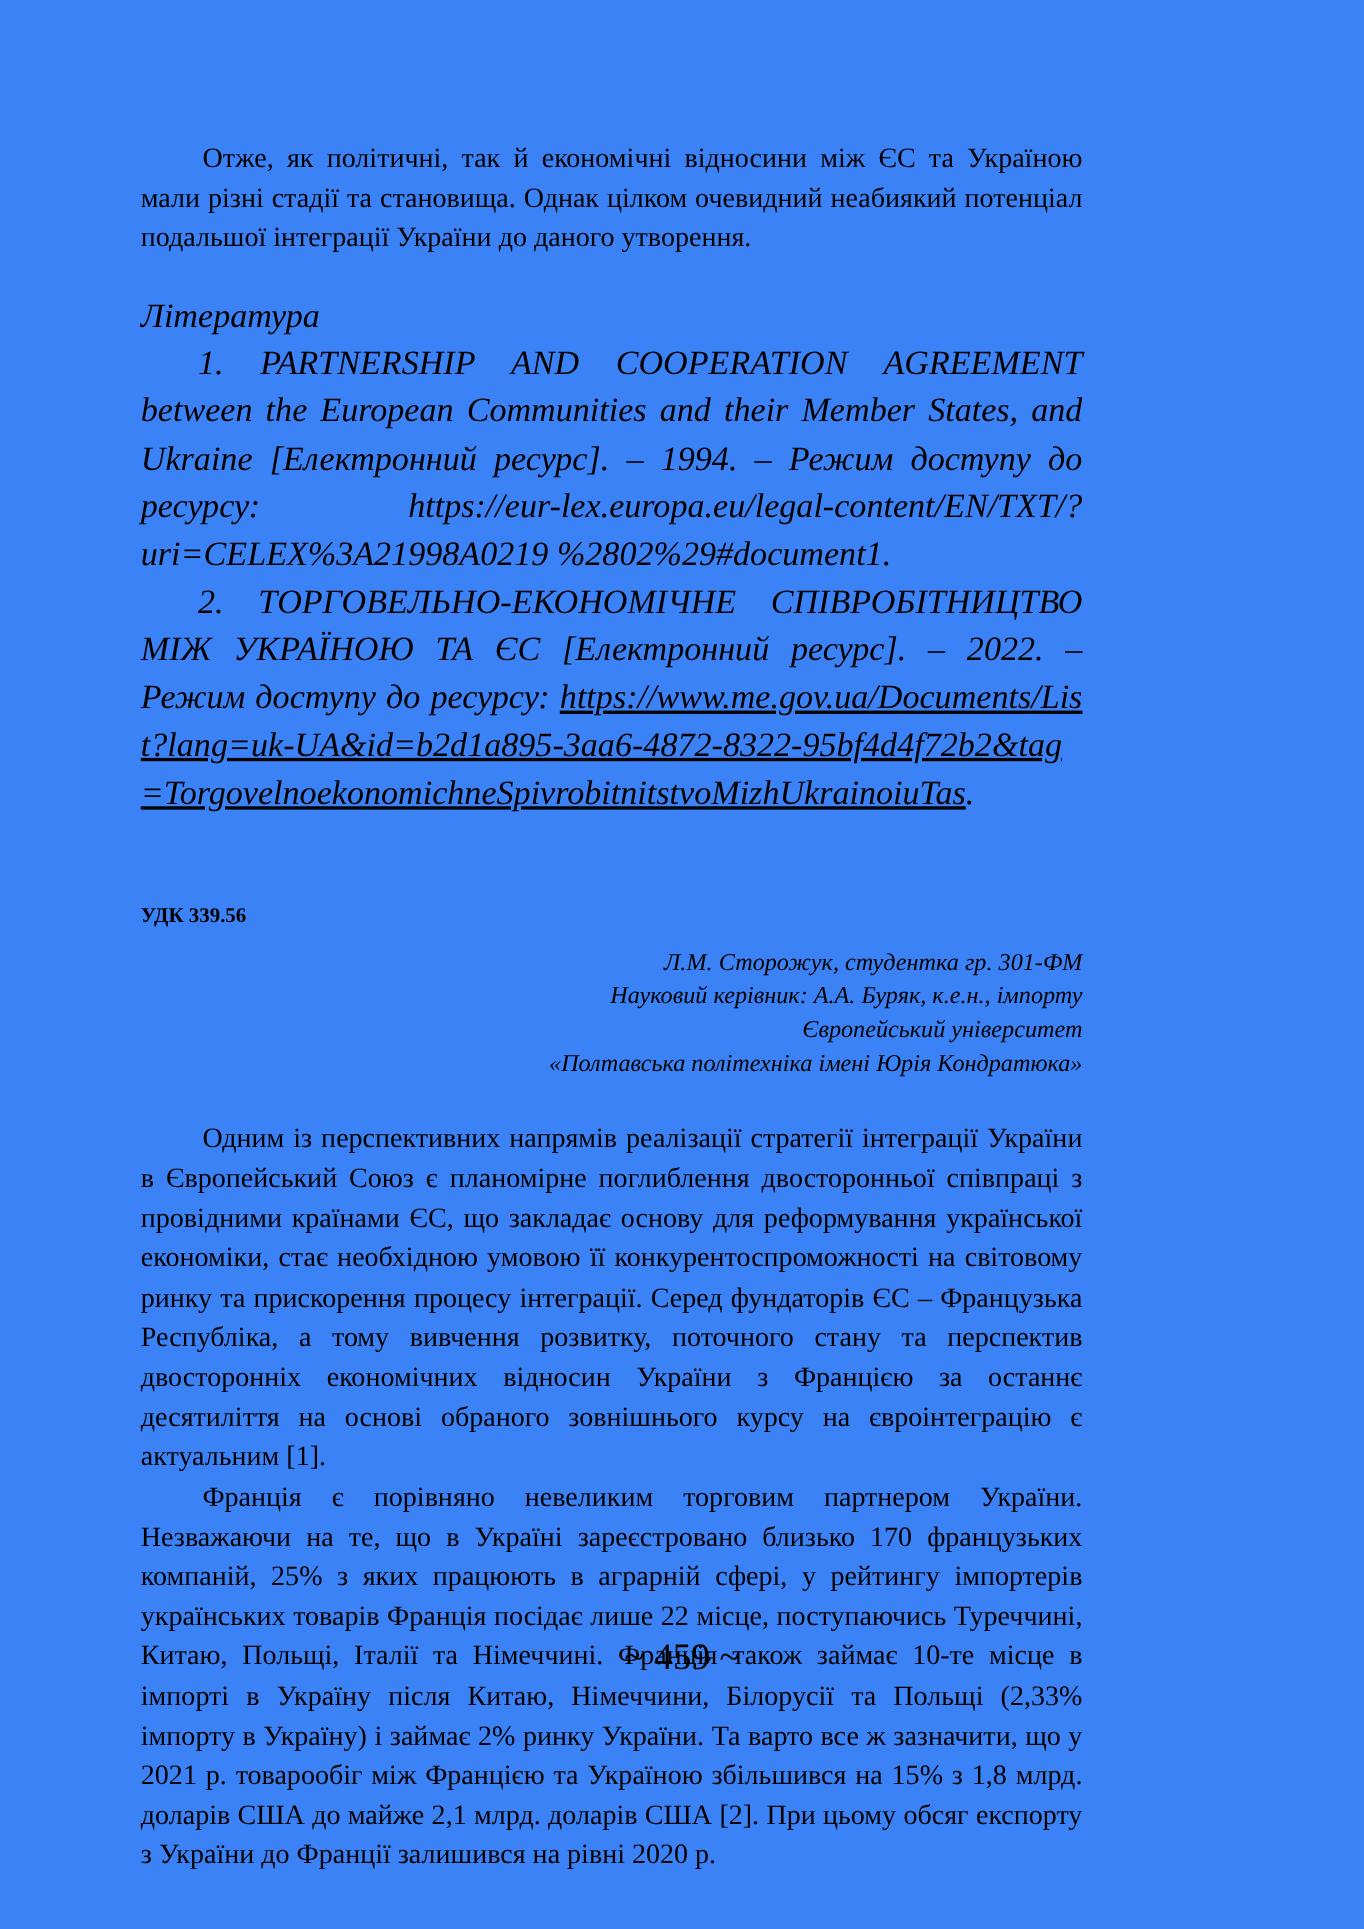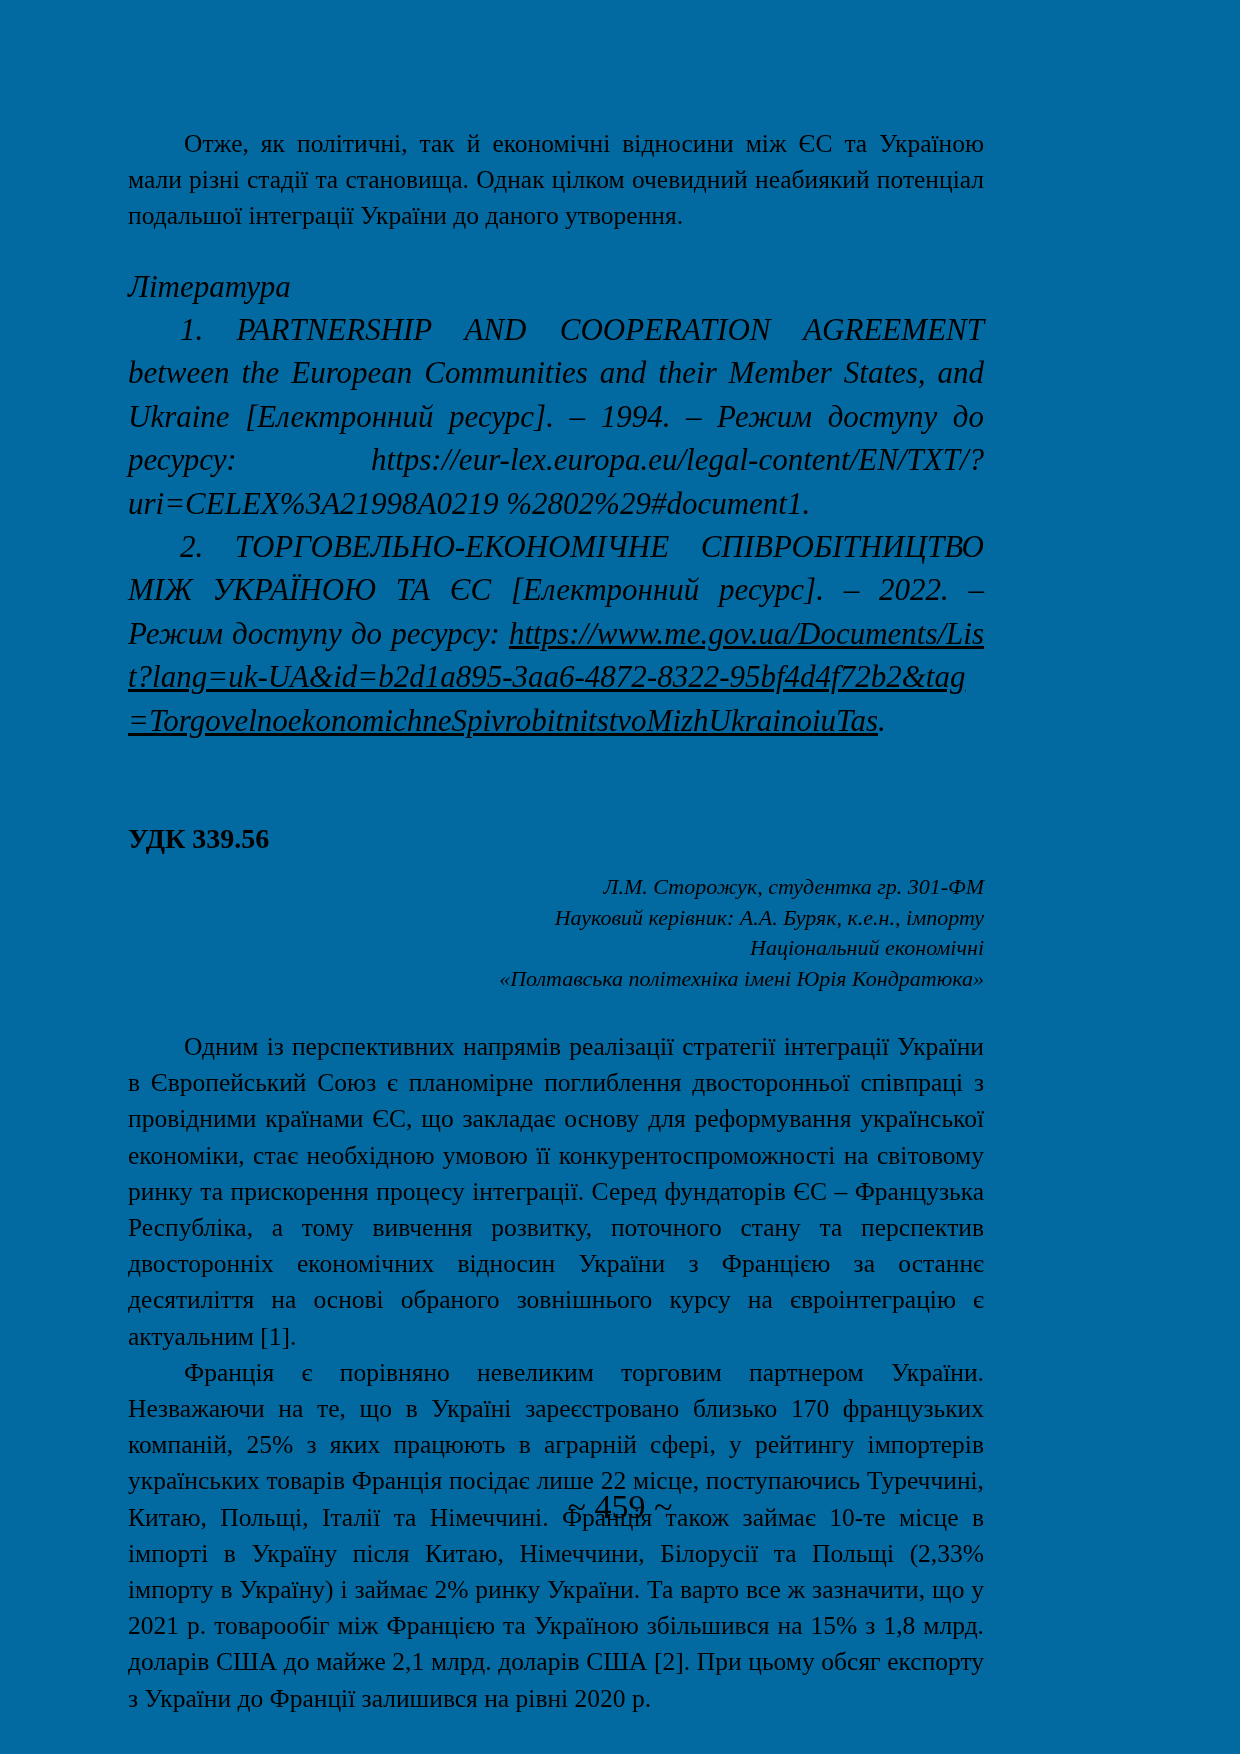--- a/index.html
+++ b/index.html
@@ -5,21 +5,21 @@
 <style>
   html, body {
     margin: 0;
     padding: 0;
     background: #ffffff;
   }
   .page {
     position: relative;
     width: 1240px;
     height: 1754px;
-    background: #0369a1;
+    background: #3b82f6;
     margin: 0 auto;
     overflow: hidden;
     font-family: "Liberation Serif", "DejaVu Serif", serif;
     color: #000000;
   }
   .content {
     position: absolute;
     left: 128px;
     top: 126px;
     width: 856px;
@@ -67,21 +67,21 @@
   
   .gap-refs     { height: 30px; }
   .gap-after-refs { height: 78px; }
   .gap-udk      { height: 14px; }
   .gap-title    { height: 20px; }
   .gap-body     { height: 14px; }
 
   
   .udk {
     font-weight: bold;
-    font-size: 28px;
+    font-size: 19px;
     line-height: 1.35;
     text-align: left;
   }
 
   
   .authors {
     text-align: right;
     font-style: italic;
     font-size: 22px;
     line-height: 1.40;
@@ -129,21 +129,21 @@
 
     <div class="gap-after-refs"></div>
 
     <div class="udk">УДК 339.56</div>
 
     <div class="gap-udk"></div>
 
     <div class="authors">
       <div>Л.М. Сторожук, студентка гр. 301-ФМ</div>
       <div>Науковий керівник: А.А. Буряк, к.е.н., імпорту</div>
-      <div>Національний економічні</div>
+      <div>Європейський університет</div>
       <div>«Полтавська політехніка імені Юрія Кондратюка»</div>
     </div>
 
     <div class="gap-title"></div>
 
 
     <div class="gap-body"></div>
 
     <div>
       <p class="indent">Одним із перспективних напрямів реалізації стратегії інтеграції України в Європейський Союз є планомірне поглиблення двосторонньої співпраці з провідними країнами ЄС, що закладає основу для реформування української економіки, стає необхідною умовою її конкурентоспроможності на світовому ринку та прискорення процесу інтеграції. Серед фундаторів ЄС – Французька Республіка, а тому вивчення розвитку, поточного стану та перспектив двосторонніх економічних відносин України з Францією за останнє десятиліття на основі обраного зовнішнього курсу на євроінтеграцію є актуальним [1].</p>

